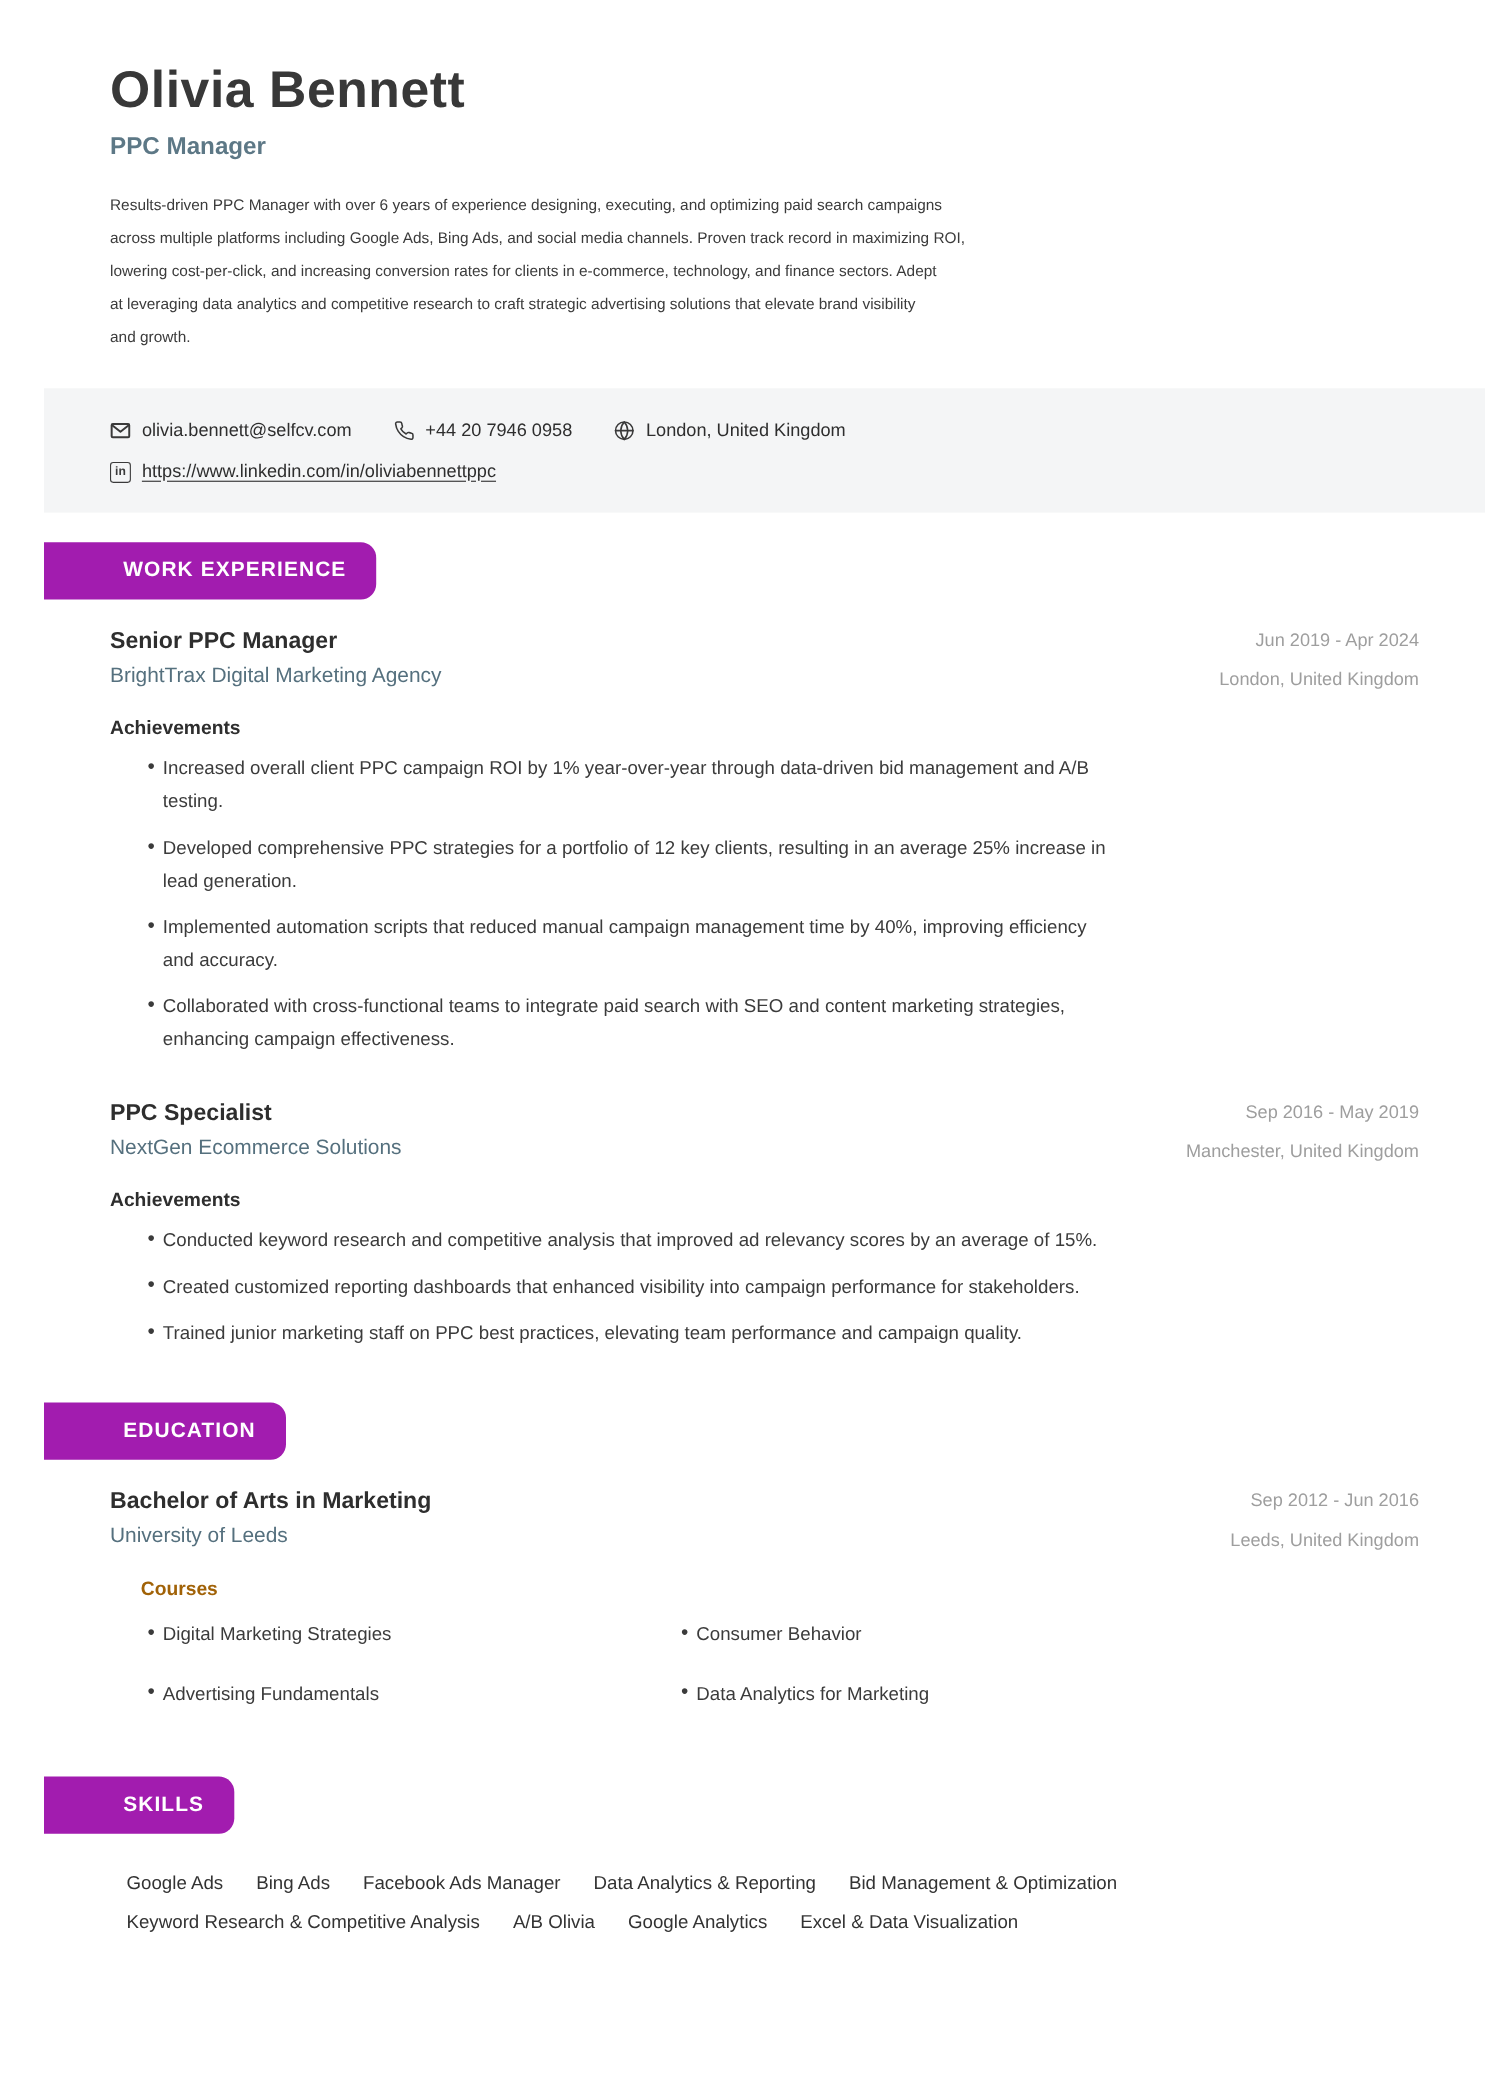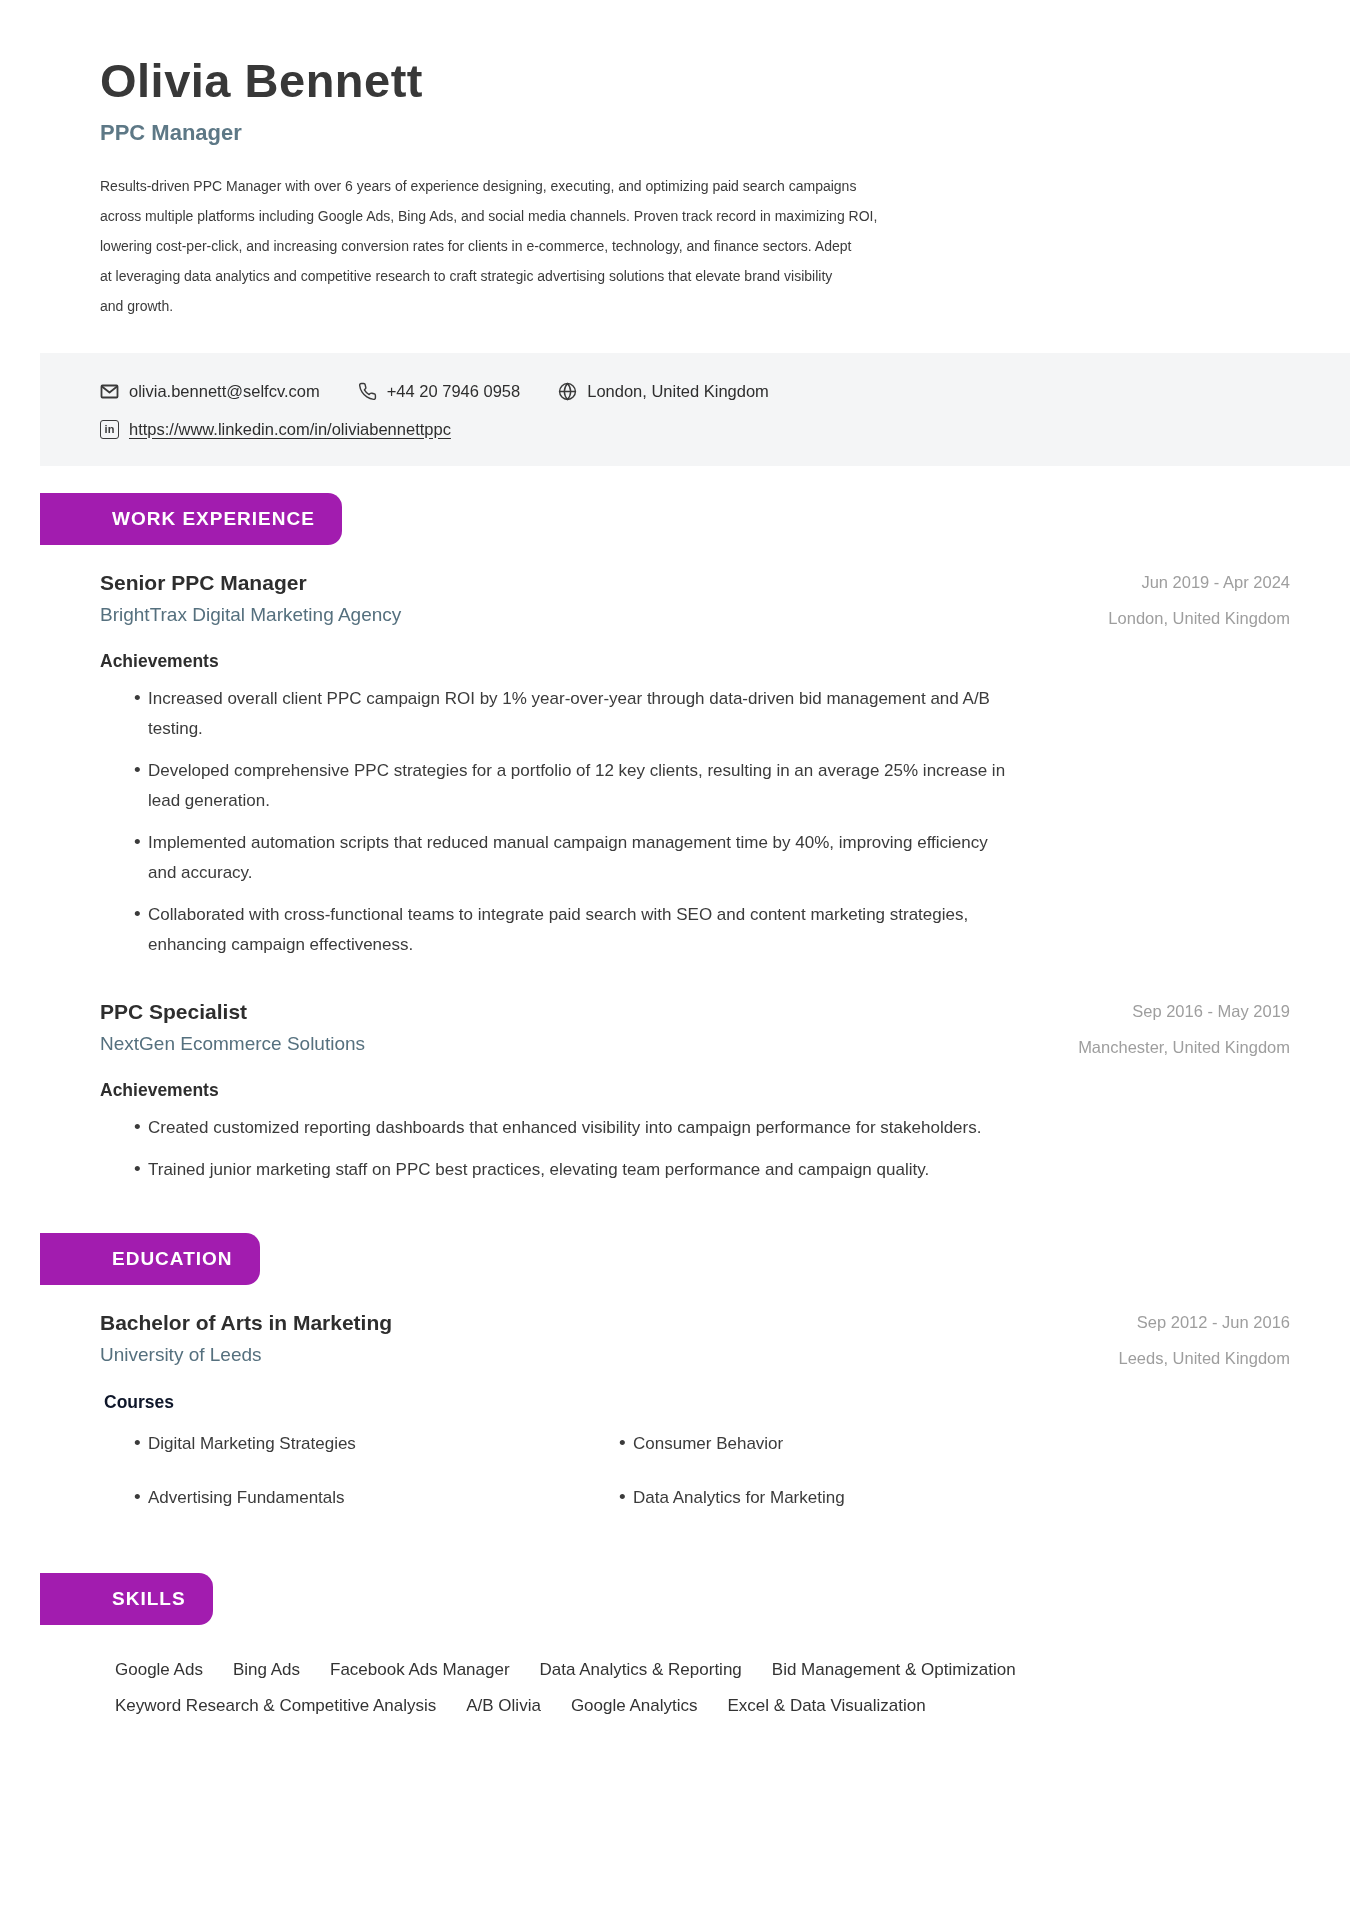--- a/index.html
+++ b/index.html
@@ -45,21 +45,21 @@
   .entry-meta{text-align:right;font-size:16.5px;color:#9e9e9e;flex:0 0 auto;padding-top:2px;}
   .entry-meta .loc{margin-top:17px;}
   .ach-label{margin-top:23px;font-size:17.5px;font-weight:bold;color:#2e2e2e;}
   ul.bullets{list-style:none;margin:12px 0 0 0;padding:0;}
   ul.bullets li{
     position:relative;padding-left:48px;margin-bottom:12px;
     font-size:17px;line-height:30px;color:#3b3b3b;white-space:pre-line;
   }
   ul.bullets li::before{content:"•";position:absolute;left:34px;top:-1px;font-size:19px;color:#3b3b3b;}
   
-  .courses-label{margin:24px 60px 0 64px;font-size:17.5px;font-weight:bold;color:#0f172a;}
+  .courses-label{margin:24px 60px 0 88px;font-size:17.5px;font-weight:bold;color:#a16207;}
   .courses{display:flex;margin:16px 60px 0 60px;}
   .courses ul{list-style:none;margin:0;padding:0;}
   .courses ul:first-child{width:485px;flex:0 0 auto;}
   .courses ul li{
     position:relative;padding-left:48px;margin-bottom:24px;
     font-size:17px;line-height:30px;color:#3b3b3b;
   }
   .courses ul li::before{content:"•";position:absolute;left:34px;top:-1px;font-size:19px;color:#3b3b3b;}
   
   .skills-list{margin:30px 60px 0 75px;}
@@ -156,20 +156,21 @@
           <div class="entry-org">NextGen Ecommerce Solutions</div>
         </div>
         <div class="entry-meta">
           <div>Sep 2016 - May 2019</div>
           <div class="loc">Manchester, United Kingdom</div>
         </div>
       </div>
       <div class="ach-label">Achievements</div>
       <ul class="bullets">
 
+          <li>Conducted keyword research and competitive analysis that improved ad relevancy scores by an average of 15%.</li>
           <li>Created customized reporting dashboards that enhanced visibility into campaign performance for stakeholders.</li>
           <li>Trained junior marketing staff on PPC best practices, elevating team performance and campaign quality.</li>
         </ul>
     </div>
   </div>
 
   <div class="edu-section">
     <div class="section-banner">EDUCATION</div>
 
     <div class="entry">

